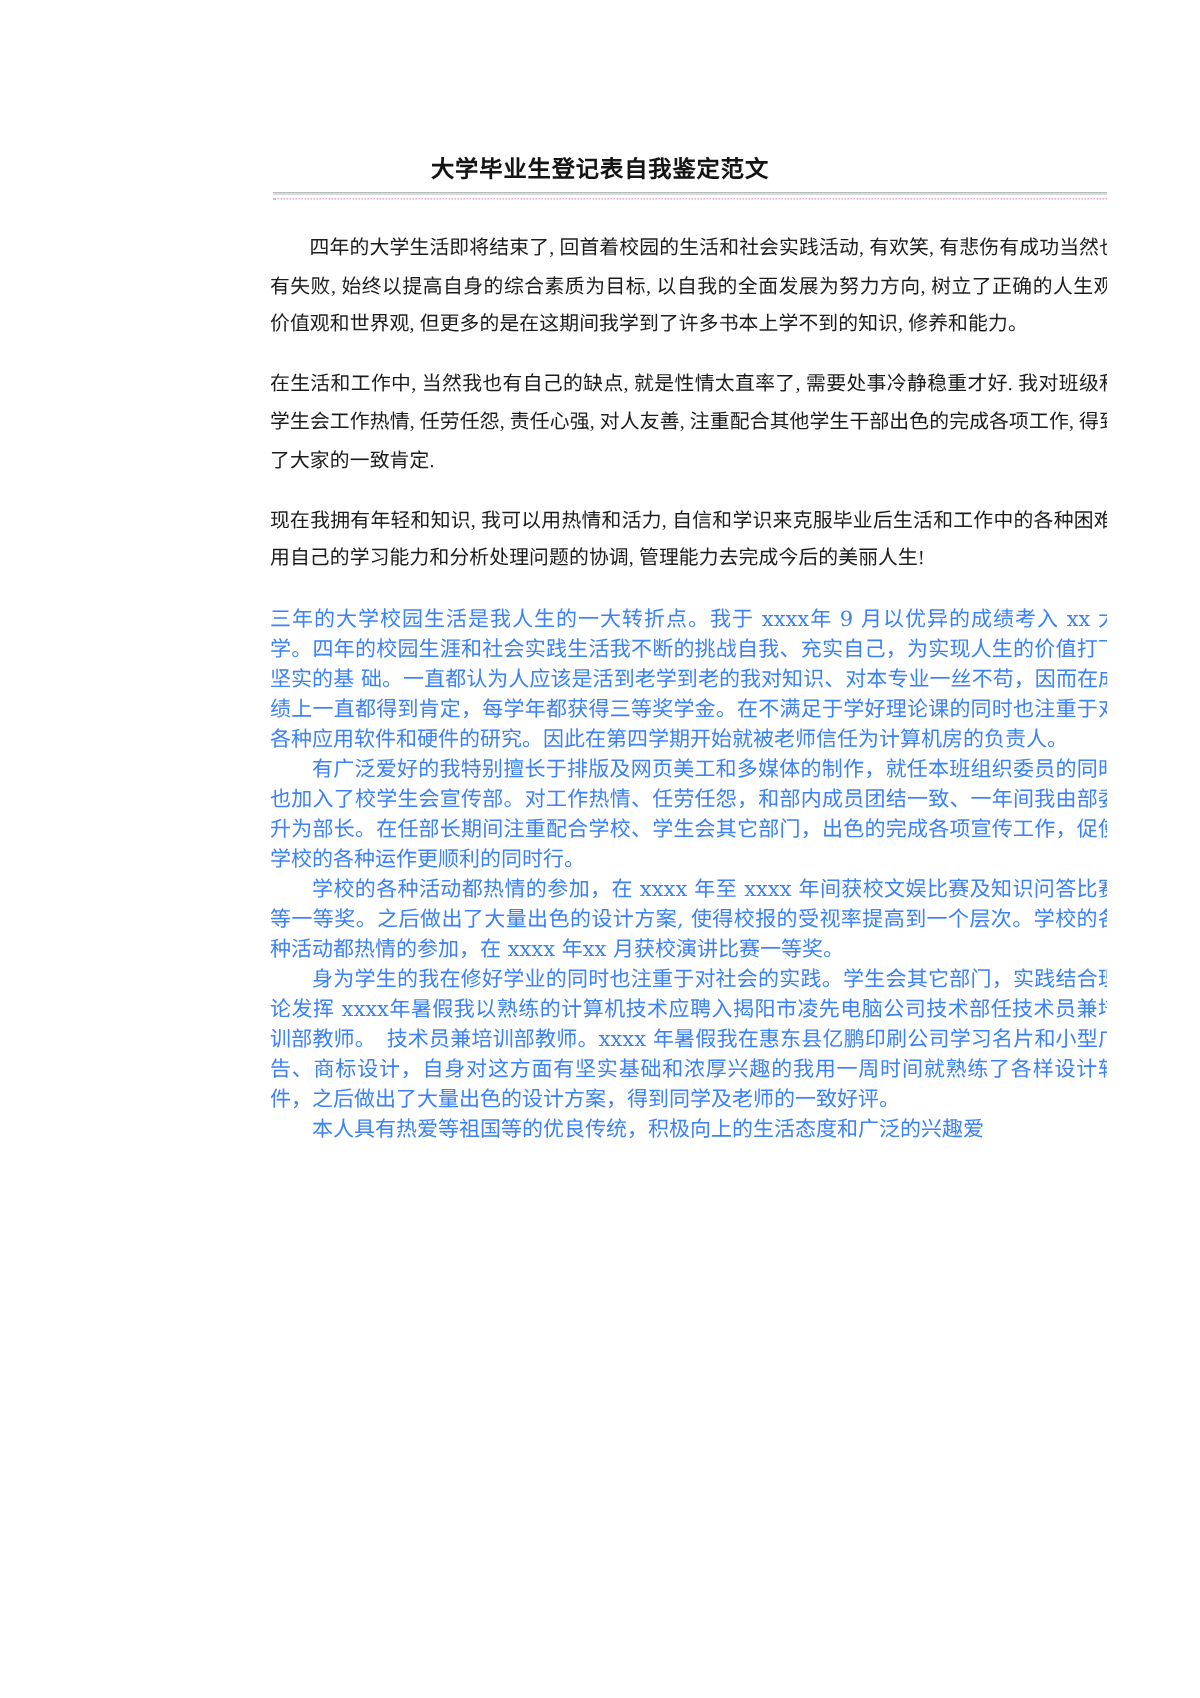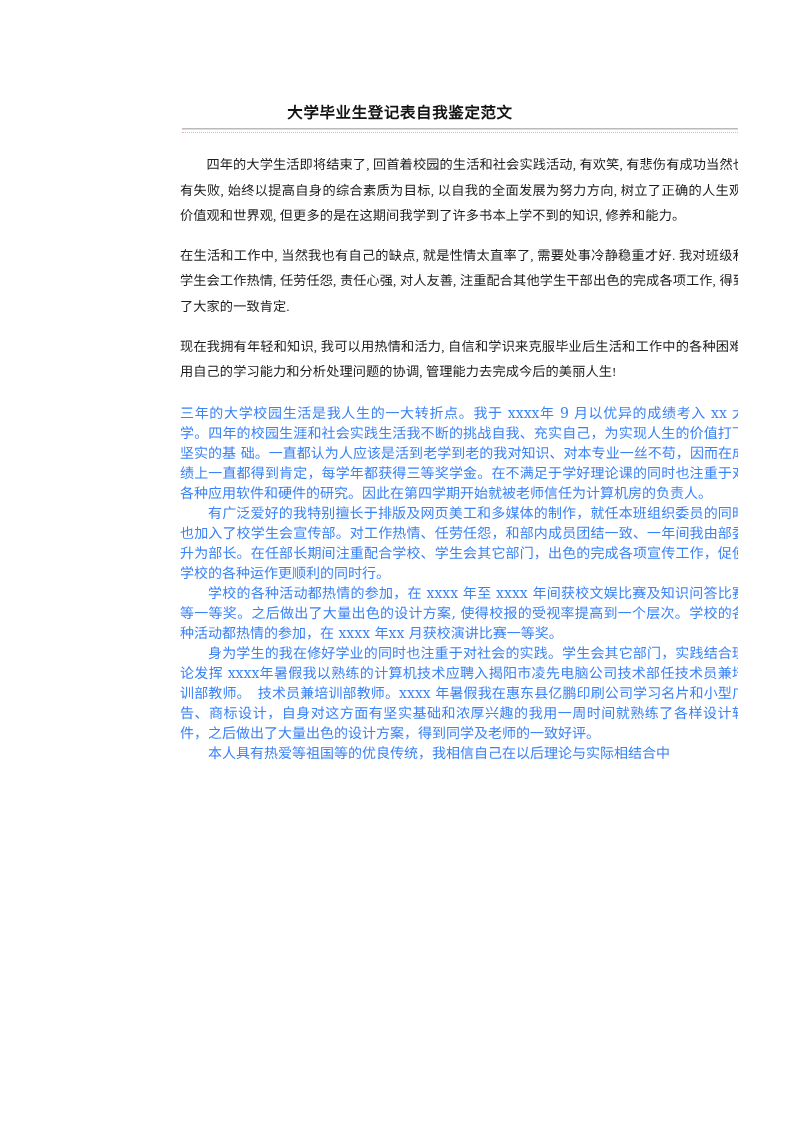--- a/index.html
+++ b/index.html
@@ -132,18 +132,18 @@
       <p class="indent">四年的大学生活即将结束了, 回首着校园的生活和社会实践活动, 有欢笑, 有悲伤有成功当然也有失败, 始终以提高自身的综合素质为目标, 以自我的全面发展为努力方向, 树立了正确的人生观, 价值观和世界观, 但更多的是在这期间我学到了许多书本上学不到的知识, 修养和能力。</p>
       <p>在生活和工作中, 当然我也有自己的缺点, 就是性情太直率了, 需要处事冷静稳重才好. 我对班级和学生会工作热情, 任劳任怨, 责任心强, 对人友善, 注重配合其他学生干部出色的完成各项工作, 得到了大家的一致肯定.</p>
       <p>现在我拥有年轻和知识, 我可以用热情和活力, 自信和学识来克服毕业后生活和工作中的各种困难, 用自己的学习能力和分析处理问题的协调, 管理能力去完成今后的美丽人生!</p>
     </div>
 
     <div class="sec-b">
       <p>三年的大学校园生活是我人生的一大转折点。我于 xxxx年 9 月以优异的成绩考入 xx 大学。四年的校园生涯和社会实践生活我不断的挑战自我、充实自己，为实现人生的价值打下坚实的基 础。一直都认为人应该是活到老学到老的我对知识、对本专业一丝不苟，因而在成绩上一直都得到肯定，每学年都获得三等奖学金。在不满足于学好理论课的同时也注重于对各种应用软件和硬件的研究。因此在第四学期开始就被老师信任为计算机房的负责人。</p>
       <p class="indent">有广泛爱好的我特别擅长于排版及网页美工和多媒体的制作，就任本班组织委员的同时也加入了校学生会宣传部。对工作热情、任劳任怨，和部内成员团结一致、一年间我由部委升为部长。在任部长期间注重配合学校、学生会其它部门，出色的完成各项宣传工作，促使学校的各种运作更顺利的同时行。</p>
       <p class="indent">学校的各种活动都热情的参加，在 xxxx 年至 xxxx 年间获校文娱比赛及知识问答比赛等一等奖。之后做出了大量出色的设计方案, 使得校报的受视率提高到一个层次。学校的各种活动都热情的参加，在 xxxx 年xx 月获校演讲比赛一等奖。</p>
       <p class="indent">身为学生的我在修好学业的同时也注重于对社会的实践。学生会其它部门，实践结合理论发挥 xxxx年暑假我以熟练的计算机技术应聘入揭阳市凌先电脑公司技术部任技术员兼培训部教师。　技术员兼培训部教师。xxxx 年暑假我在惠东县亿鹏印刷公司学习名片和小型广告、商标设计，自身对这方面有坚实基础和浓厚兴趣的我用一周时间就熟练了各样设计软件，之后做出了大量出色的设计方案，得到同学及老师的一致好评。</p>
-      <p class="indent">本人具有热爱等祖国等的优良传统，我相信自己在以后理论与实际相结合中</p>
+      <p class="indent">本人具有热爱等祖国等的优良传统，积极向上的生活态度和广泛的兴趣爱</p>
     </div>
 
   </div>
 
 </div>
 
 </body></html>

